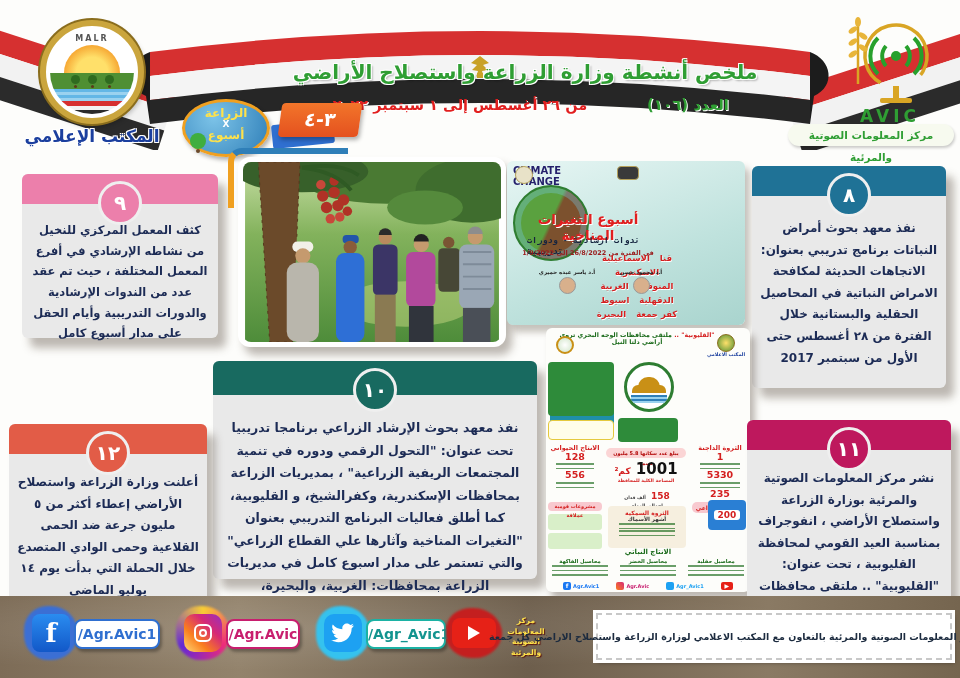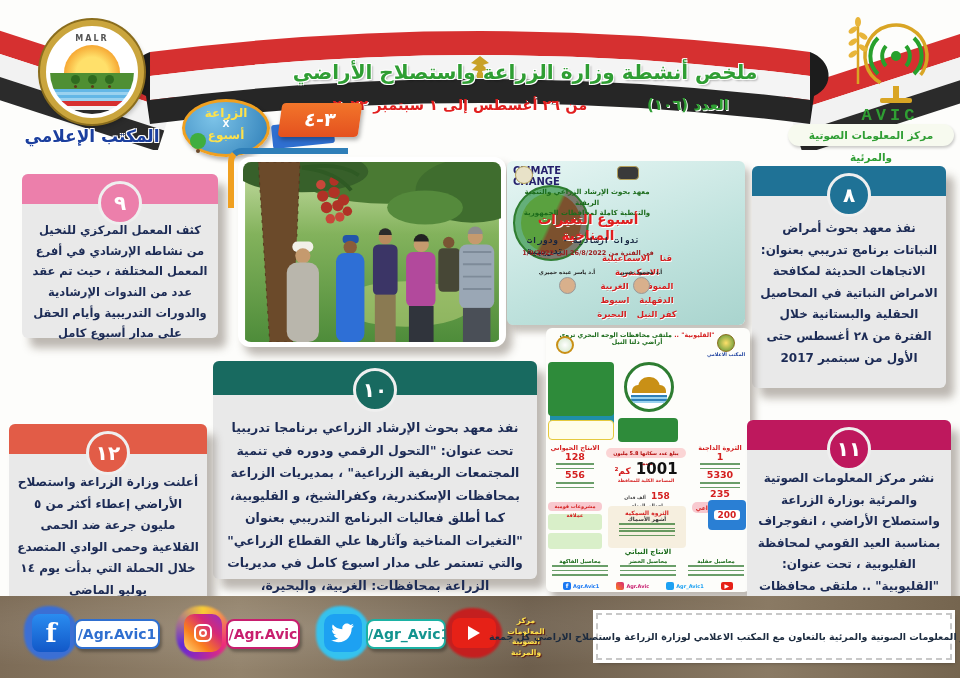--- a/index.html
+++ b/index.html
@@ -20,21 +20,21 @@
     background:radial-gradient(circle at 50% 100%, #ffe06a 0 40%, #f5a02c 75%, #e2701d 100%); }
   .malr-green { height:16px; background:#4f8f33; display:flex; justify-content:center; gap:8px; }
   .malr-tree { width:9px; height:9px; background:#2f6b1f; border-radius:50%; margin-top:2px; box-shadow:0 7px 0 -3px #5a3a1a; }
   .malr-water { height:12px; background:repeating-linear-gradient(180deg,#63b7e6 0 3px,#9ad2ef 3px 6px); }
   .malr-tri { height:14px; background:linear-gradient(180deg,#d63030 0 33%,#f2f2f2 33% 66%,#2b2b2b 66%); }
   .office-label { position:absolute; left:12px; top:126px; width:160px; text-align:center;
     color:#1b3f9e; font-weight:bold; font-size:17px;
     text-shadow:1px 1px 0 #fff,-1px -1px 0 #fff,1px -1px 0 #fff,-1px 1px 0 #fff; }
 
   .avic { position:absolute; left:828px; top:12px; width:124px; text-align:center; }
-  .avic-acronym { color:#2f9e33; font-weight:bold; font-size:17px; letter-spacing:4px; margin-top:-6px;font-family:Liberation Mono, monospace; }
+  .avic-acronym { color:#2f9e33; font-weight:bold; font-size:17px; letter-spacing:4px; margin-top:-6px; }
   .avic-pill { position:absolute; left:-40px; top:112px; width:166px; height:22px; background:#f7faef;
     border-radius:11px; box-shadow:1px 2px 3px rgba(0,0,0,.2); color:#2f9e33; font-weight:bold;
     font-size:10.5px; line-height:22px; text-align:center; }
 
   .head-title { position:absolute; left:290px; top:60px; width:470px; text-align:center; direction:rtl;
     color:#2f9e33; font-weight:bold; font-size:20px;
     text-shadow:1px 1px 0 #fff,-1px -1px 0 #fff,1px -1px 0 #fff,-1px 1px 0 #fff,2px 2px 2px rgba(0,0,0,.25); }
   .head-date { position:absolute; left:330px; top:97px; width:260px; text-align:center; direction:rtl;
     color:#e21f1f; font-weight:bold; font-size:14.5px; text-shadow:1px 1px 0 #fff; }
   .head-issue { position:absolute; left:628px; top:96px; width:120px; text-align:center; direction:rtl;
@@ -325,36 +325,32 @@
         <rect x="230" y="154" width="29" height="36" fill="#4a4f57"></rect>
       </g>
     </svg>
   </div>
 
   <div class="climate">
     <div class="cc-badge">CLIMATE CHANGE</div>
     <div class="cc-earth"></div>
     <div class="cc-logo1"></div>
     <div class="cc-logo2"></div>
-    <div class="cc-org">
-      <div>معهد بحوث الإرشاد الزراعي والتنمية الريفية</div>
-      <div>والتغطية كاملة لمحافظات الجمهورية</div>
-    </div>
     <div class="cc-title">أسبوع التغيرات المناخية</div>
     <div class="cc-sub">ندوات ارشادية - ودورات تدريبية</div>
     <div class="cc-period">في الفترة من 26/8/2022 إلى 1/9/2022</div>
     <div class="cc-govs">
       <span>قنا</span>
         <span>الاسماعيلية</span>
       <span>الاسكندرية</span>
         <span>المنوفية</span>
       <span>الغربية</span>
         <span>الدقهلية</span>
       <span>اسيوط</span>
-        <span>كفر النيل</span>
+        <span>كفر جمعة</span>
       <span>البحيرة</span>
         <span>بني سويف</span>
 
     </div>
     <div class="cc-prof cc-p1">
       <div class="nm">أ.د محمود حسن</div>
         <div class="ph"></div>
     </div>
     <div class="cc-prof cc-p2">
       <div class="nm">أ.د ياسر عبده حميري</div>

